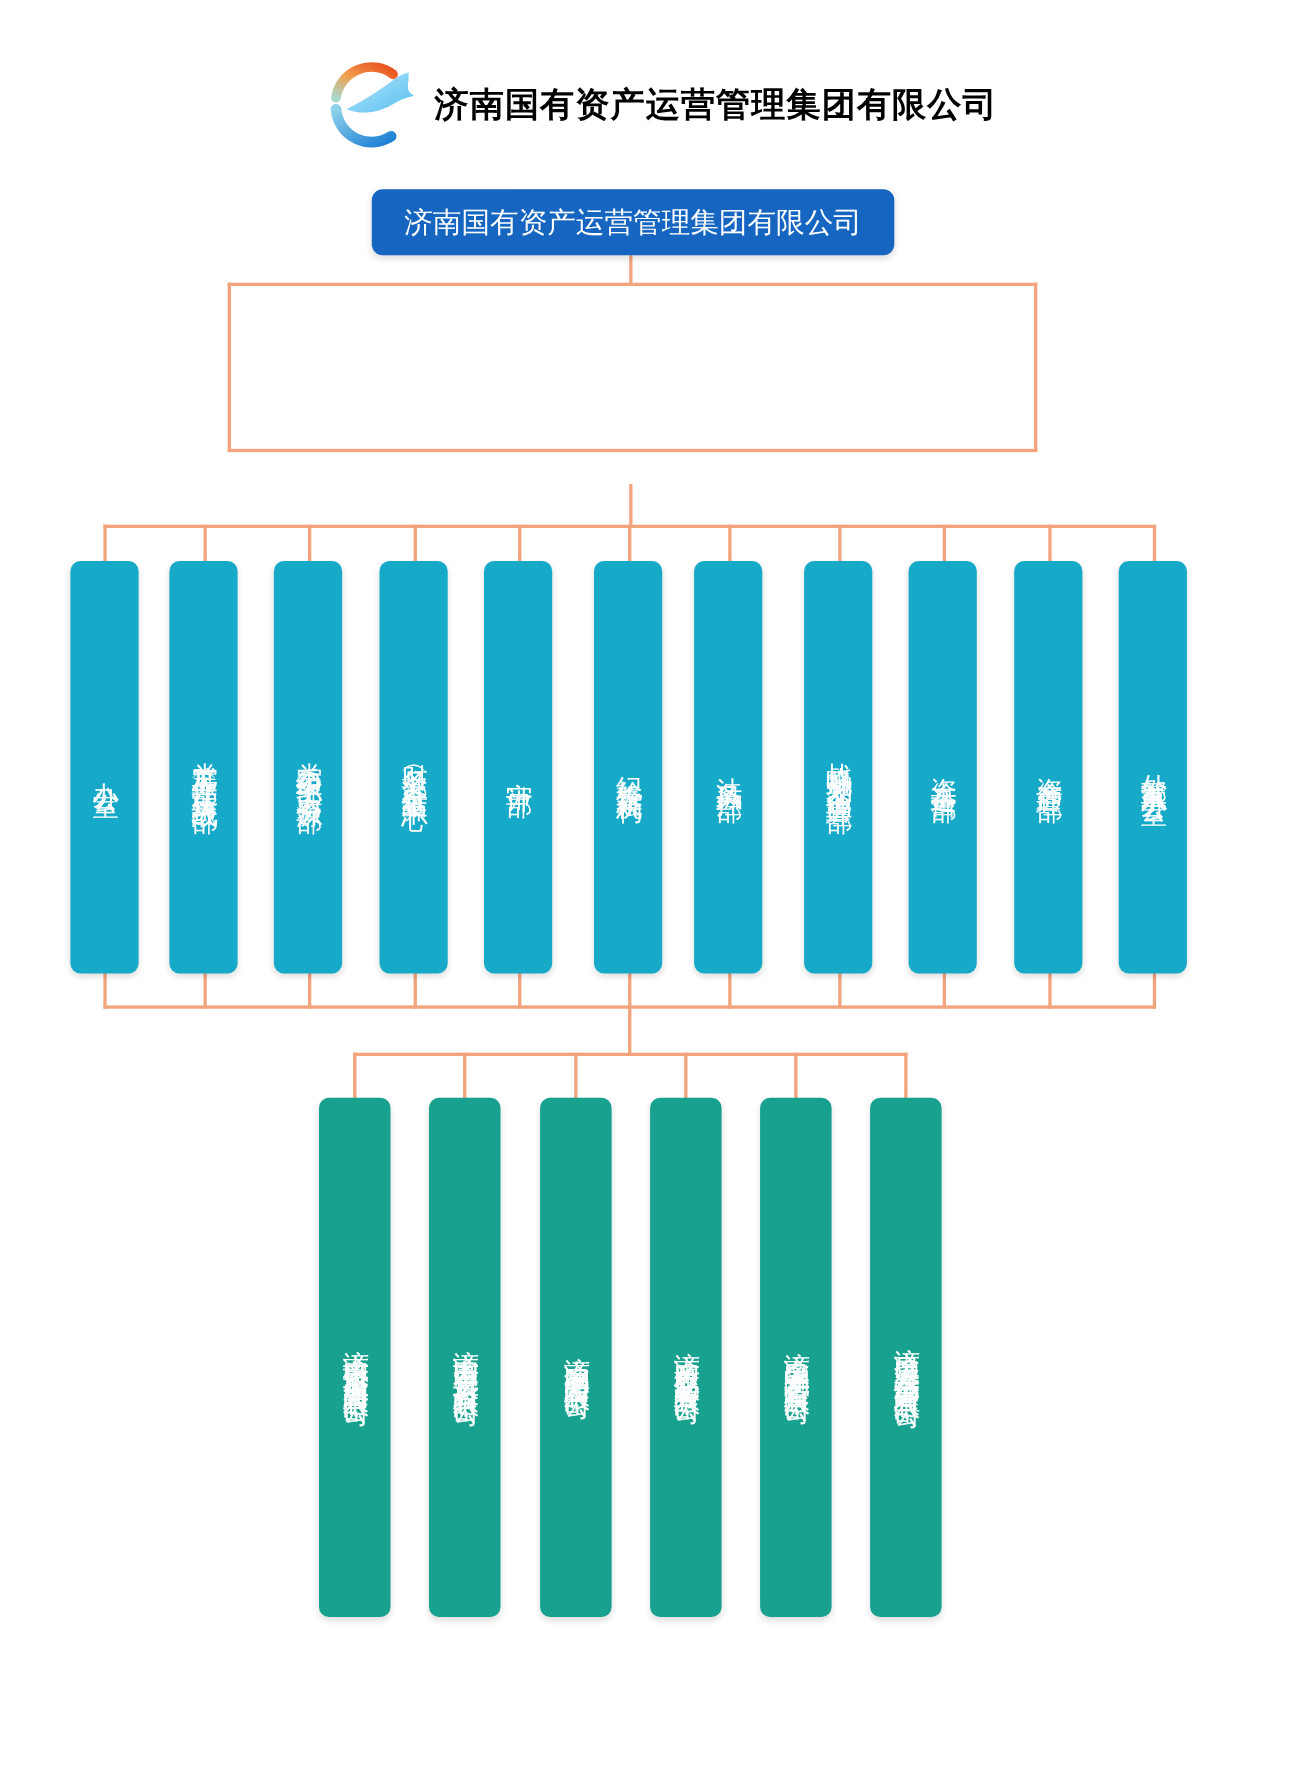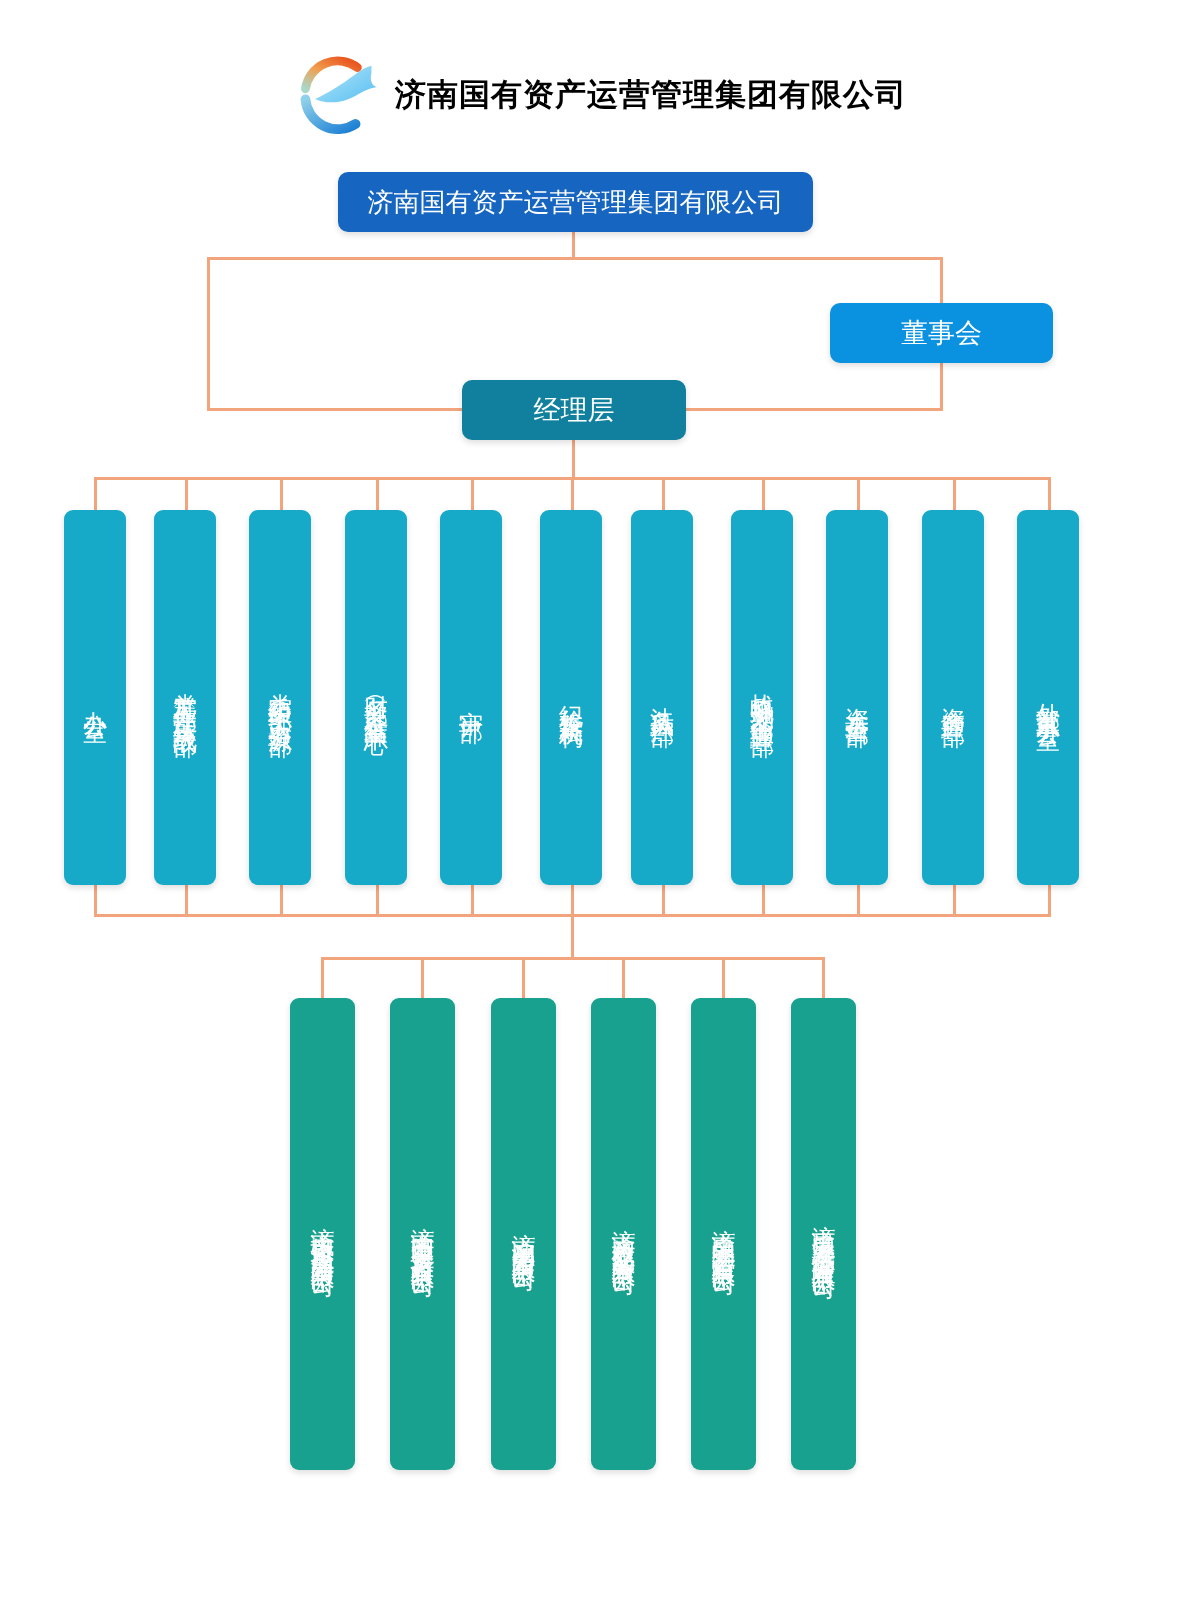--- a/index.html
+++ b/index.html
@@ -133,27 +133,21 @@
   <div class="ln v" style="left:421px;top:957px;height:44px;"></div>
   <div class="ln v" style="left:522px;top:957px;height:44px;"></div>
   <div class="ln v" style="left:622px;top:957px;height:44px;"></div>
   <div class="ln v" style="left:722px;top:957px;height:44px;"></div>
   <div class="ln v" style="left:822px;top:957px;height:44px;"></div>
 
   <div class="box box-root">
     <span>济南国有资产运营管理集团有限公司</span>
   </div>
 
-  <div class="box box-board">
-    <span>董事会</span>
-  </div>
-
-  <div class="box box-mgmt">
-    <span>经理层</span>
-  </div>
+
 
   <div class="dept" style="left:64px;">
       <span class="vtext">办公室</span>
     </div>
   <div class="dept" style="left:154px;">
       <span class="vtext">党群工作部（宣传统战部）</span>
     </div>
   <div class="dept" style="left:249px;">
       <span class="vtext">党委组织部（人力资源部）</span>
     </div>

